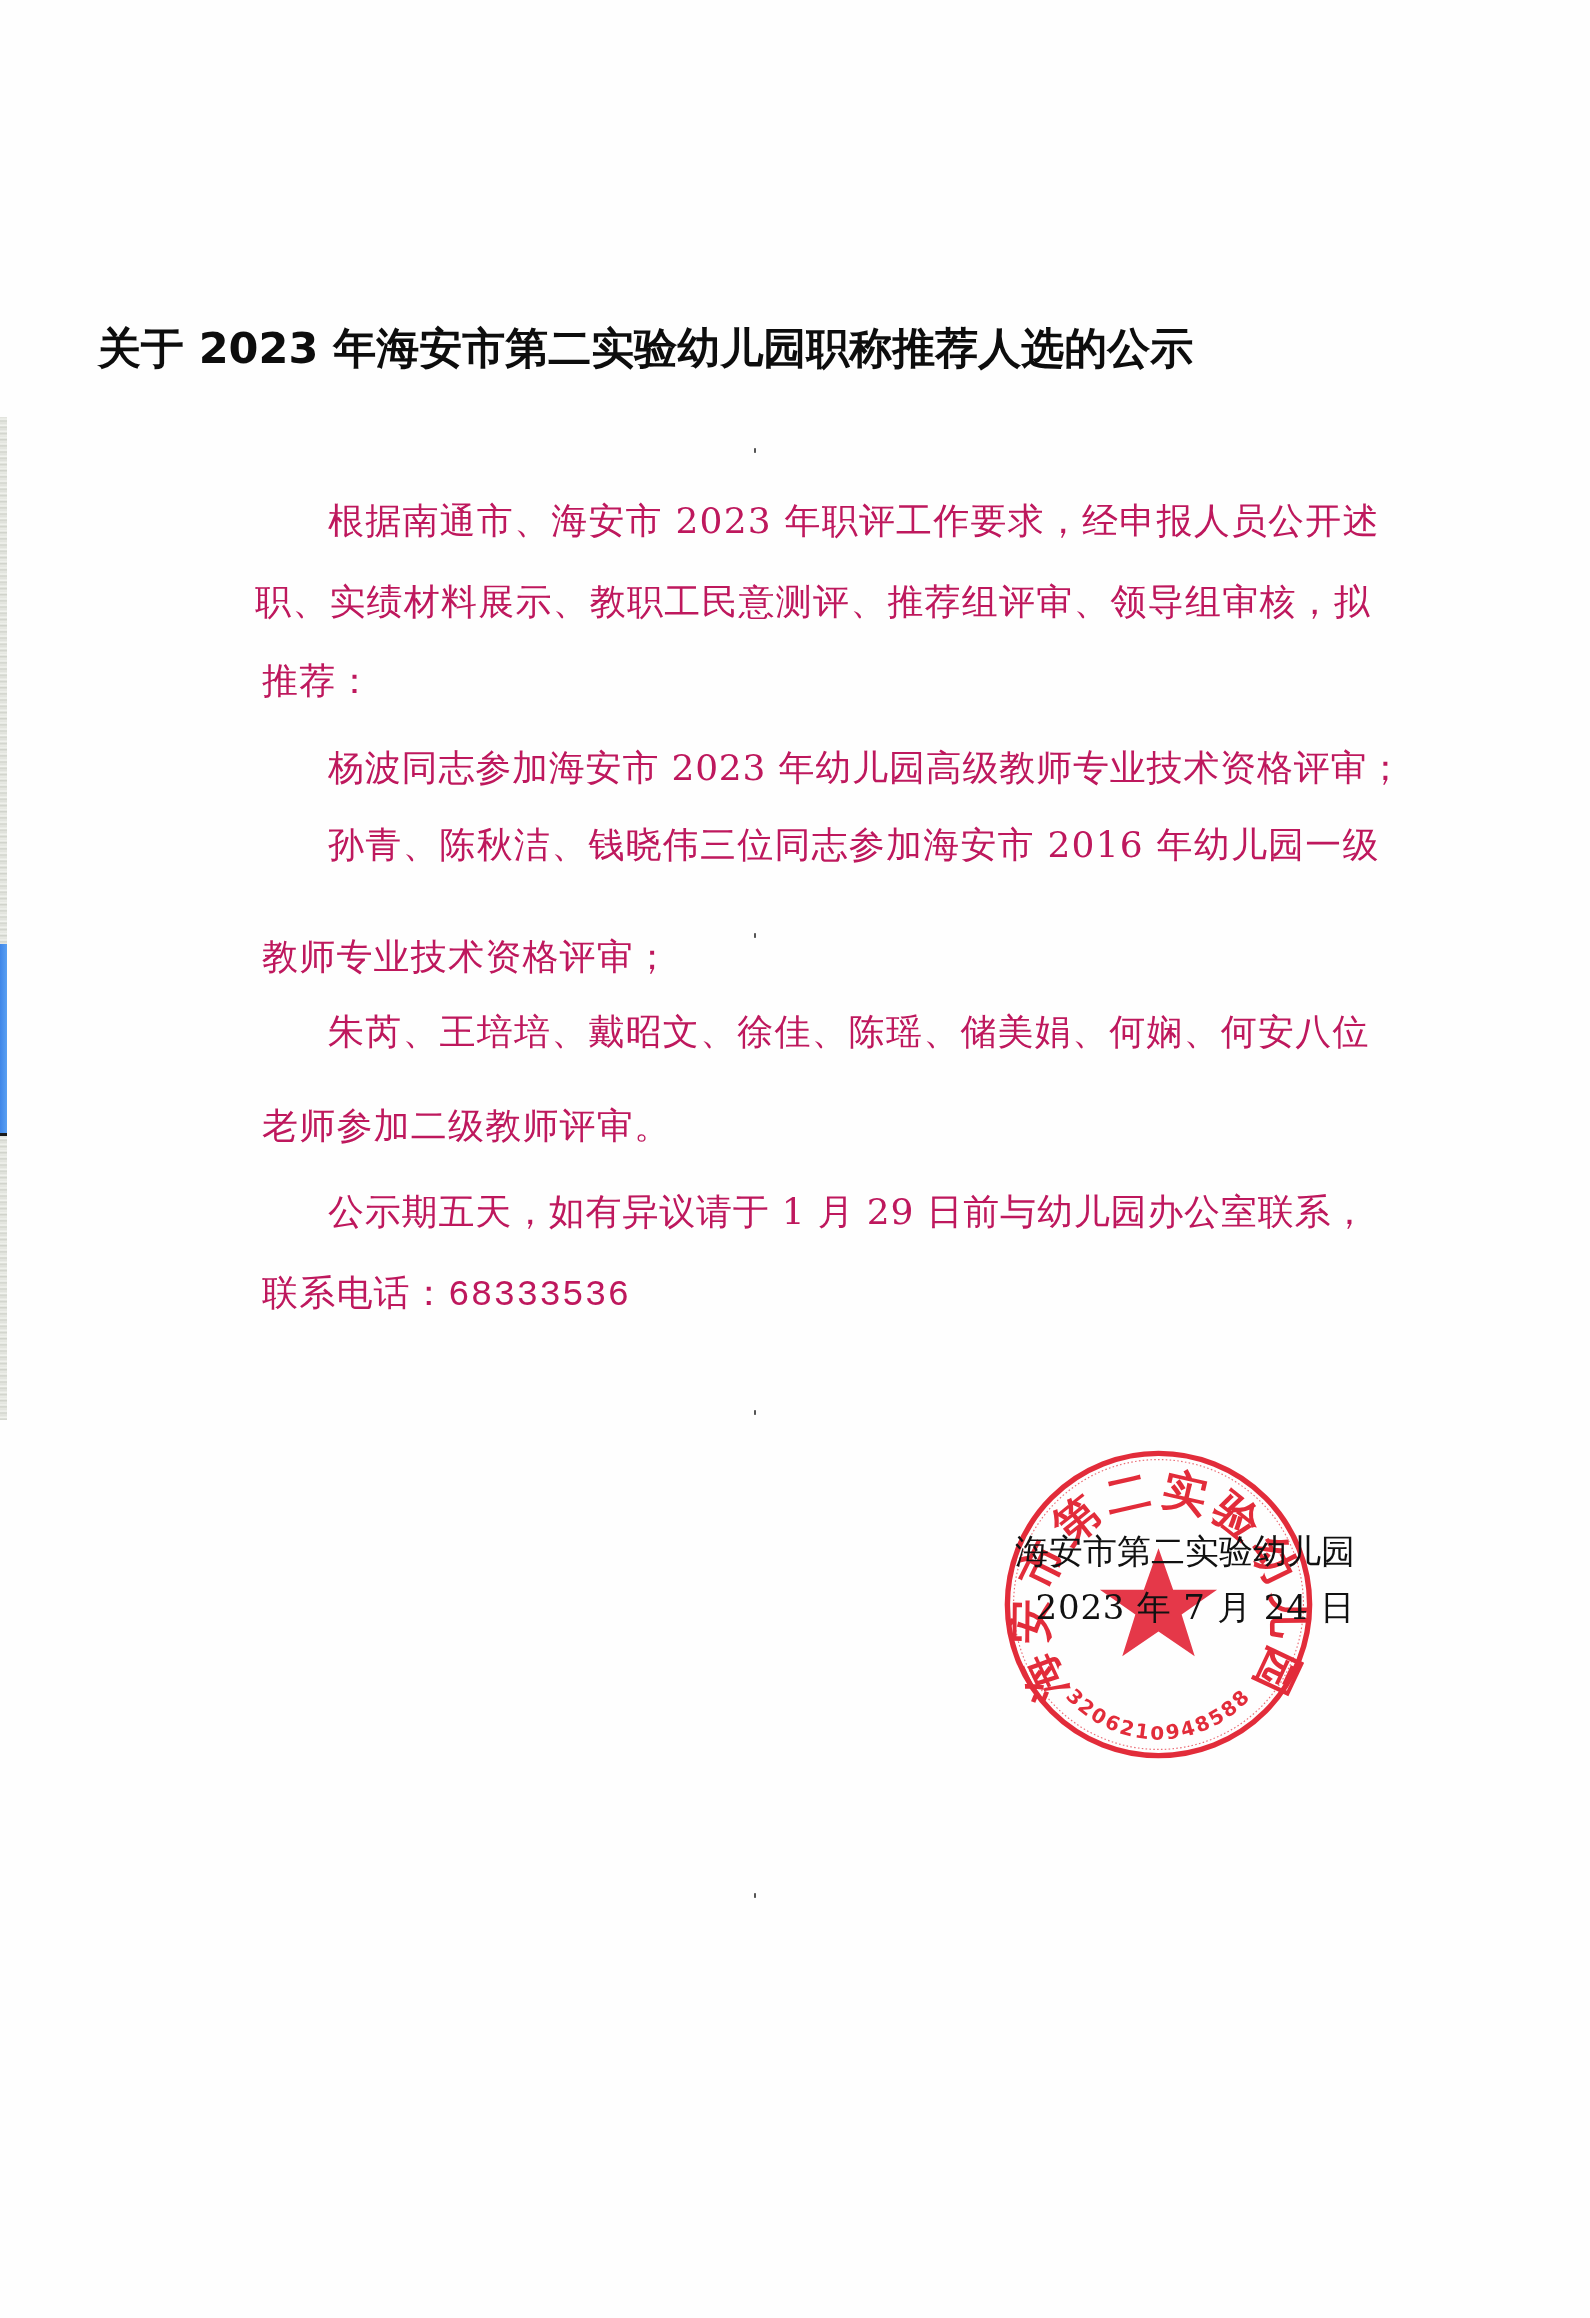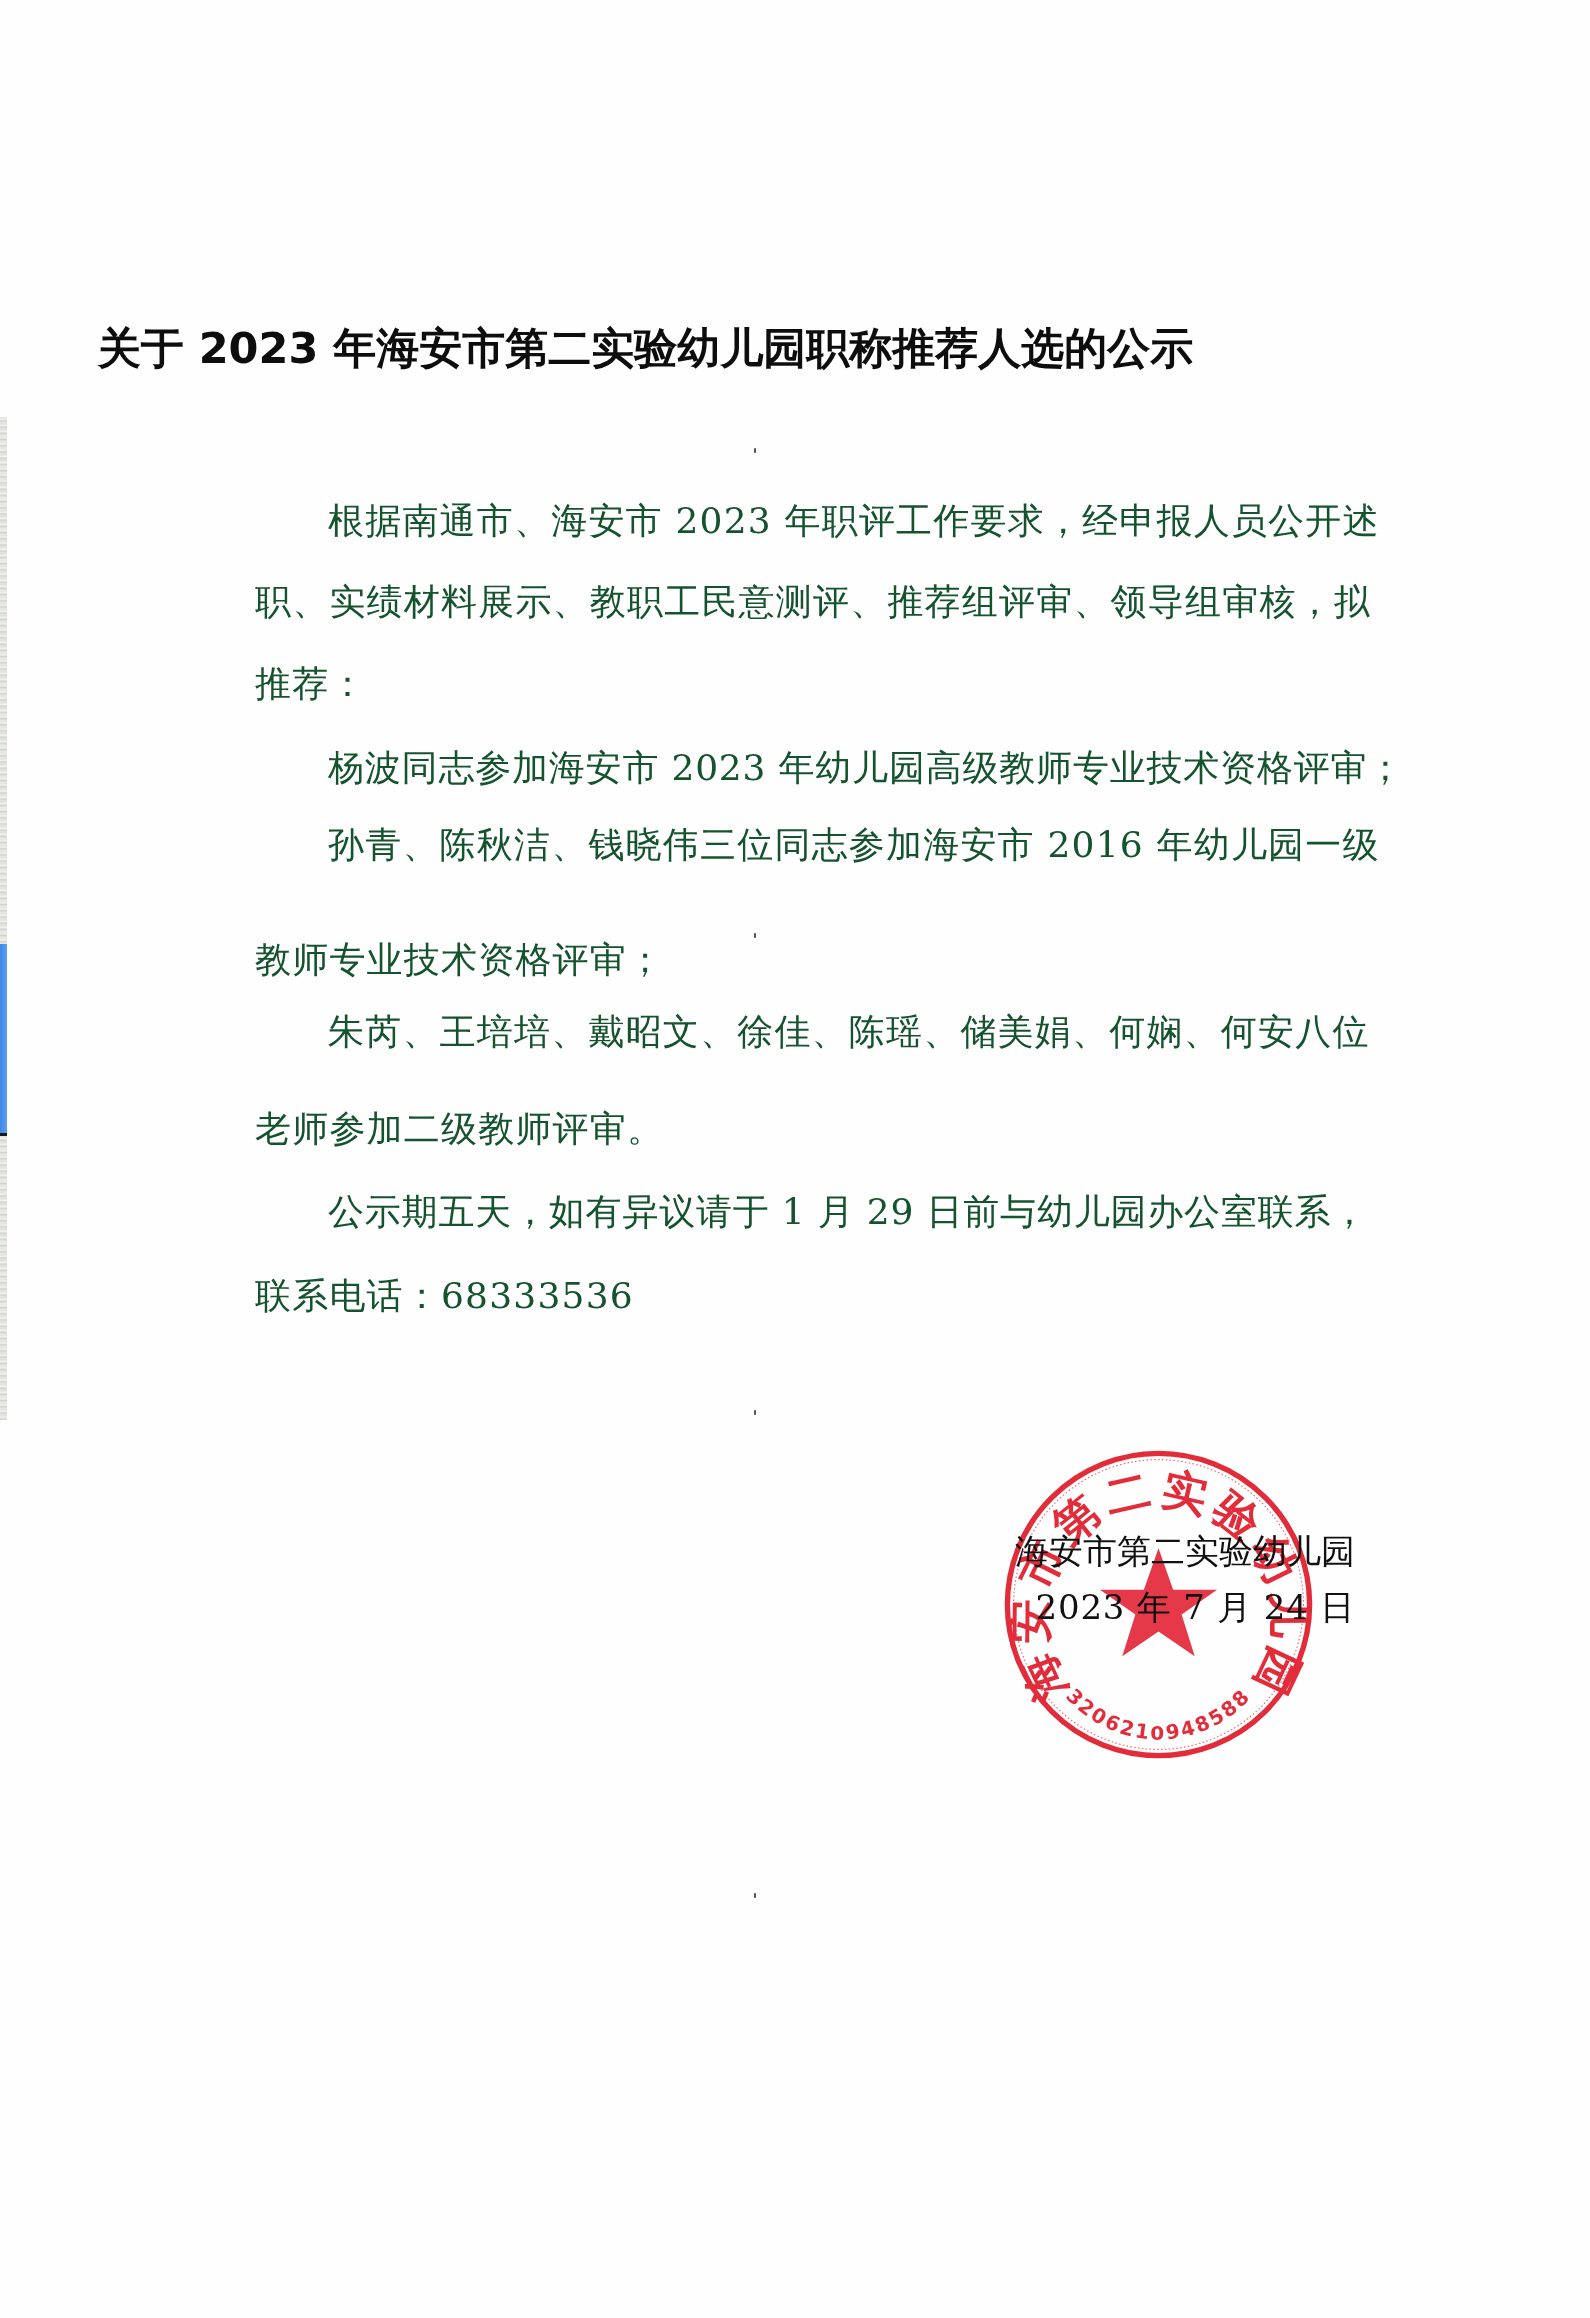--- a/index.html
+++ b/index.html
@@ -23,26 +23,26 @@
 
   .title {
     position: absolute; left: 0; width: 1322px; top: 320px; height: 56px;
     text-align: center; padding-right: 31px; box-sizing: border-box;
     font-family: "DejaVu Sans", "Liberation Sans", sans-serif;
     font-size: 43px; font-weight: bold; line-height: 56px; letter-spacing: 0px;
     color: #0d0d0d;
   }
   .line {
     position: absolute; font-size: 36px; line-height: 43px; height: 43px;
-    white-space: nowrap; color: #14532d; letter-spacing: 1.2px;
+    white-space: nowrap; color: #be185d; letter-spacing: 1.2px;
   }
   .just { left: 255px; width: 1098px; text-align: justify; text-align-last: justify; }
   .indent { left: 328px; }
   .indent.just { width: 1024px; }
-  .plain { left: 255px; }
+  .plain { left: 262px; font-family: Liberation Mono, monospace; }
 
   .sign {
     position: absolute; font-size: 34px; line-height: 42px; white-space: nowrap;
     color: #111; z-index: 3; text-align: right; right: 235px;
   }
   .seal {
     position: absolute; left: 1002px; top: 1448px; width: 313px; height: 313px; z-index: 2;
     opacity: 0.92;
   }
 </style>

